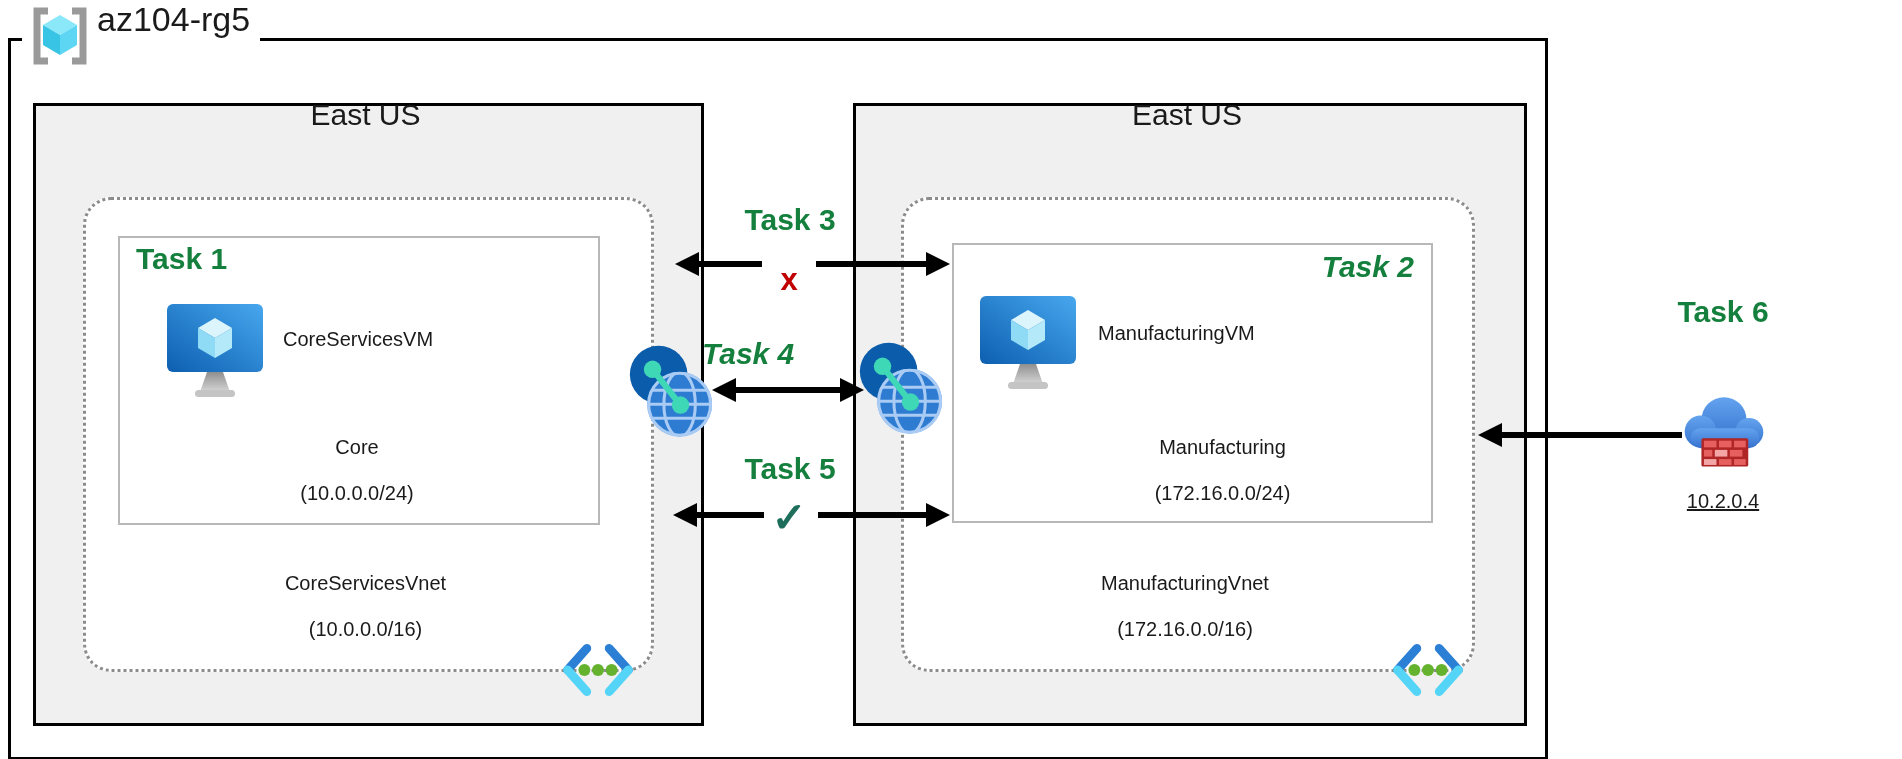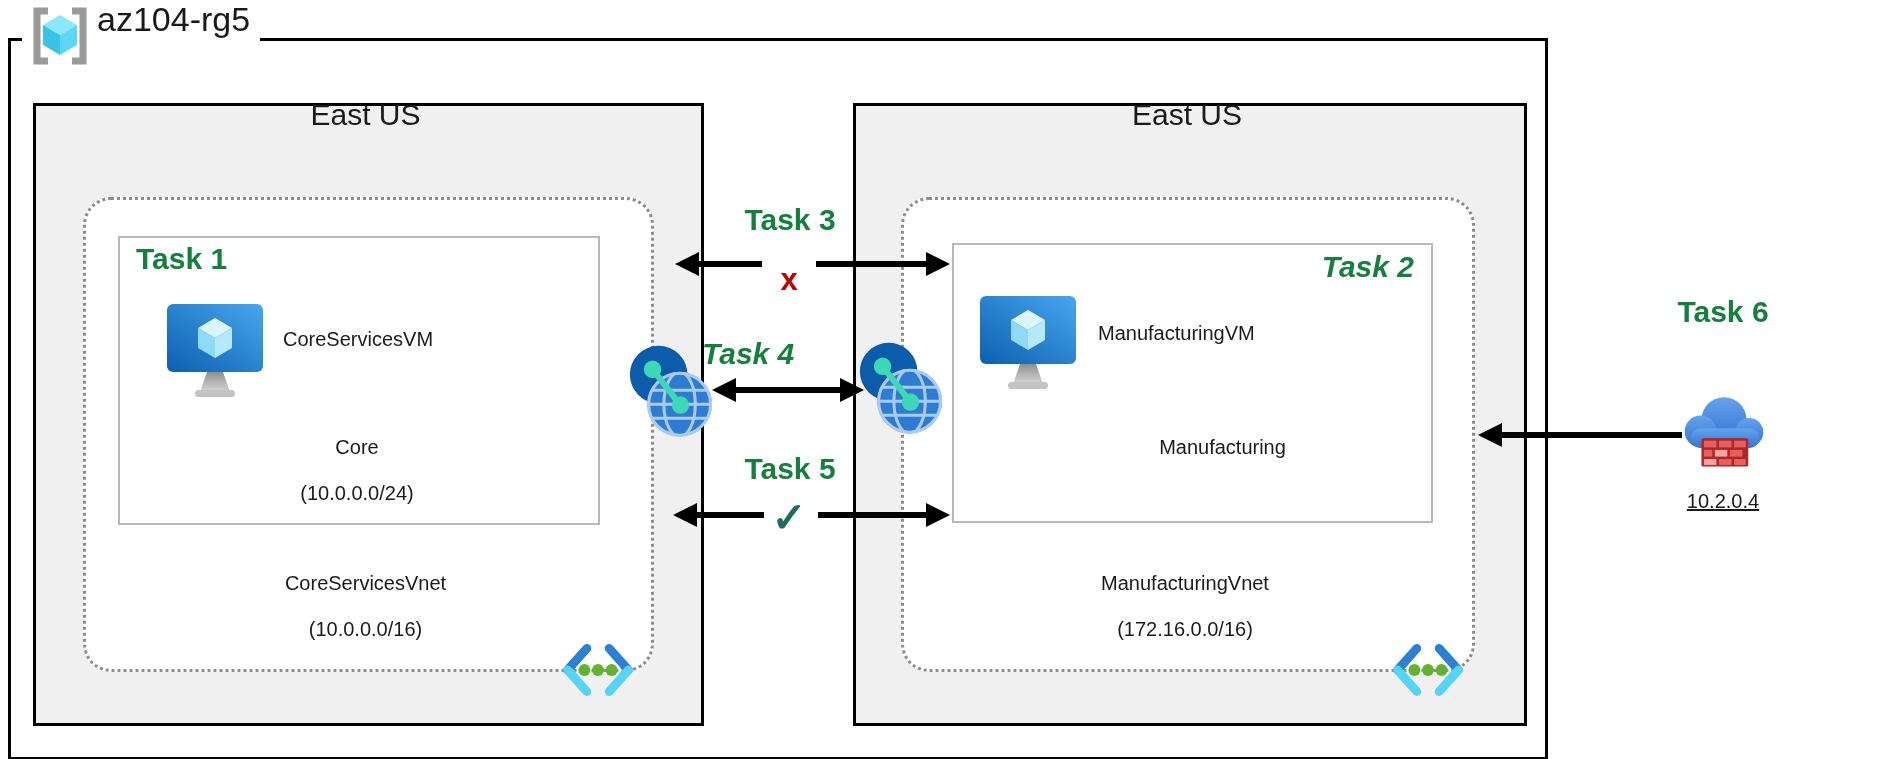--- a/index.html
+++ b/index.html
@@ -112,20 +112,21 @@
       <polygon points="33,26 50,36 50,56 33,46" fill="#8fdbf5"></polygon>
       <polygon points="67,26 50,36 50,56 67,46" fill="#b4e9f9"></polygon>
       <polygon points="42,70 58,70 65,90 35,90" fill="url(#standg)"></polygon>
       <rect x="30" y="88" width="40" height="7" rx="3.5" fill="#c4c4c4"></rect>
     </svg>
   </div>
   <div class="abs label" style="left:1098px;top:322px;">ManufacturingVM</div>
 
   <div class="abs label twoline" style="left:952px;top:424px;width:477px;margin-left:32px;">
     <div>Manufacturing</div>
+    <div>(172.16.0.0/24)</div>
   </div>
 
   <div class="abs label twoline" style="left:901px;top:560px;width:568px;">
     <div>ManufacturingVnet</div>
     <div>(172.16.0.0/16)</div>
   </div>
 
   <div class="abs icon" style="left:1388px;top:642px;">
     <svg width="80" height="56" viewBox="0 0 100 70">
       <path d="M36 8 L12 35" stroke="#2b7fd4" stroke-width="11" stroke-linecap="round"></path>

